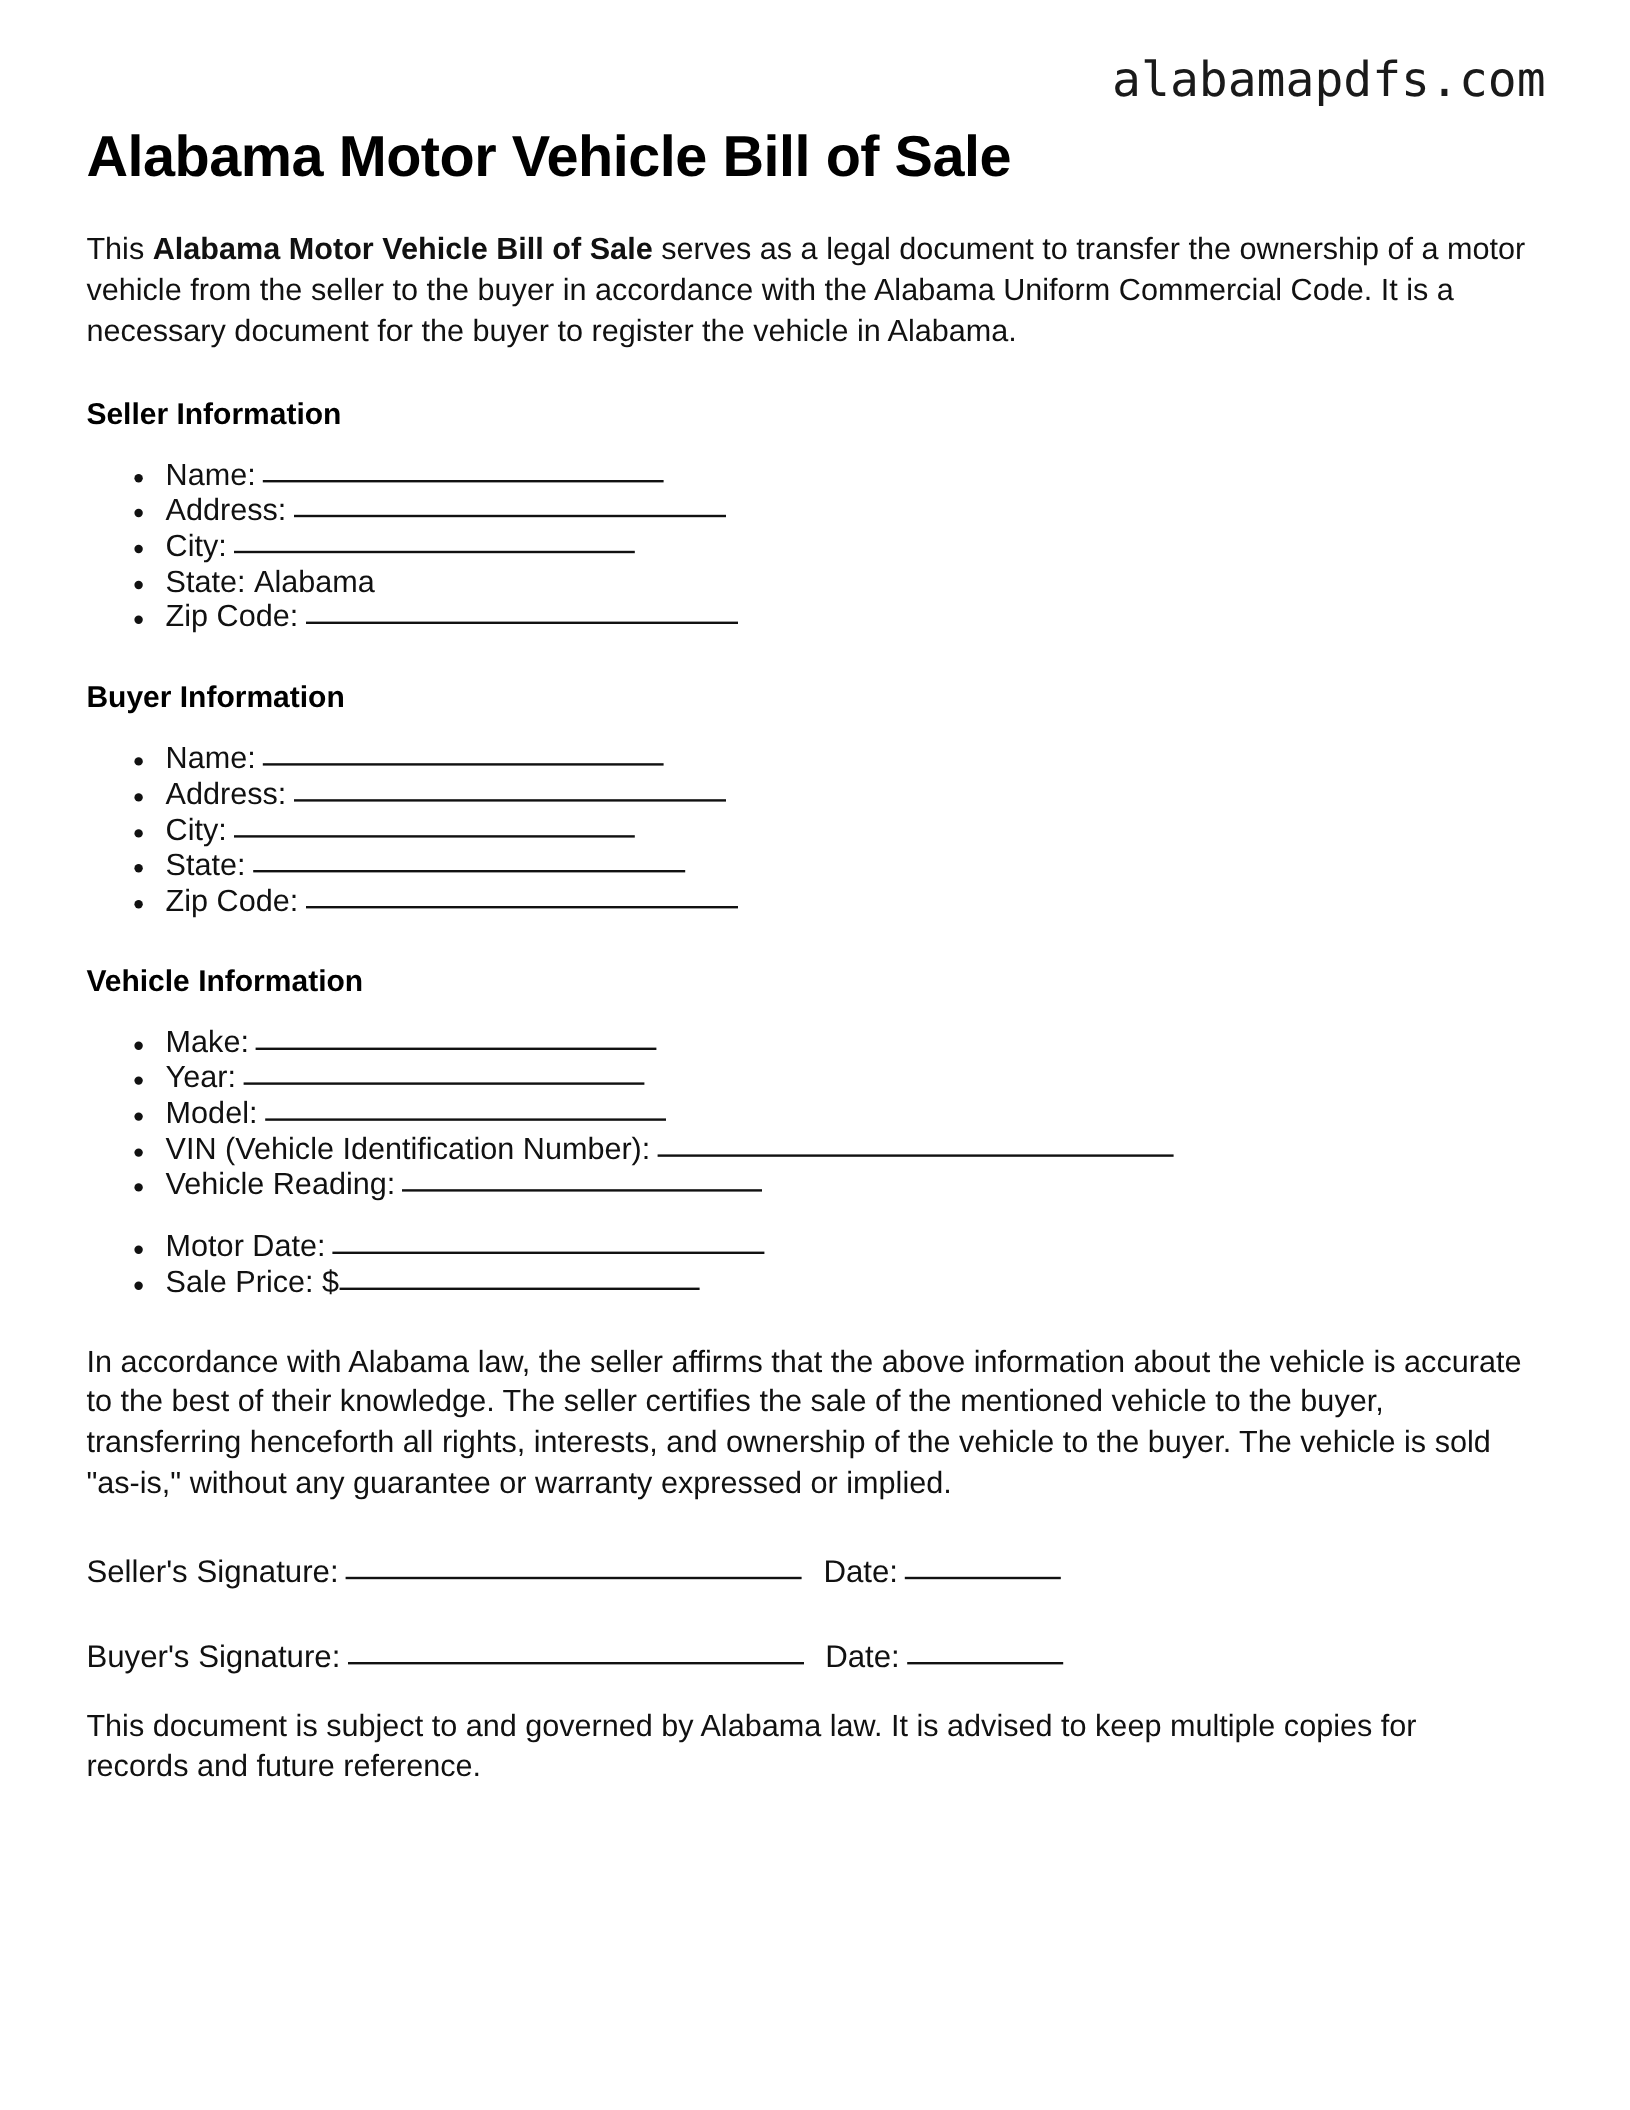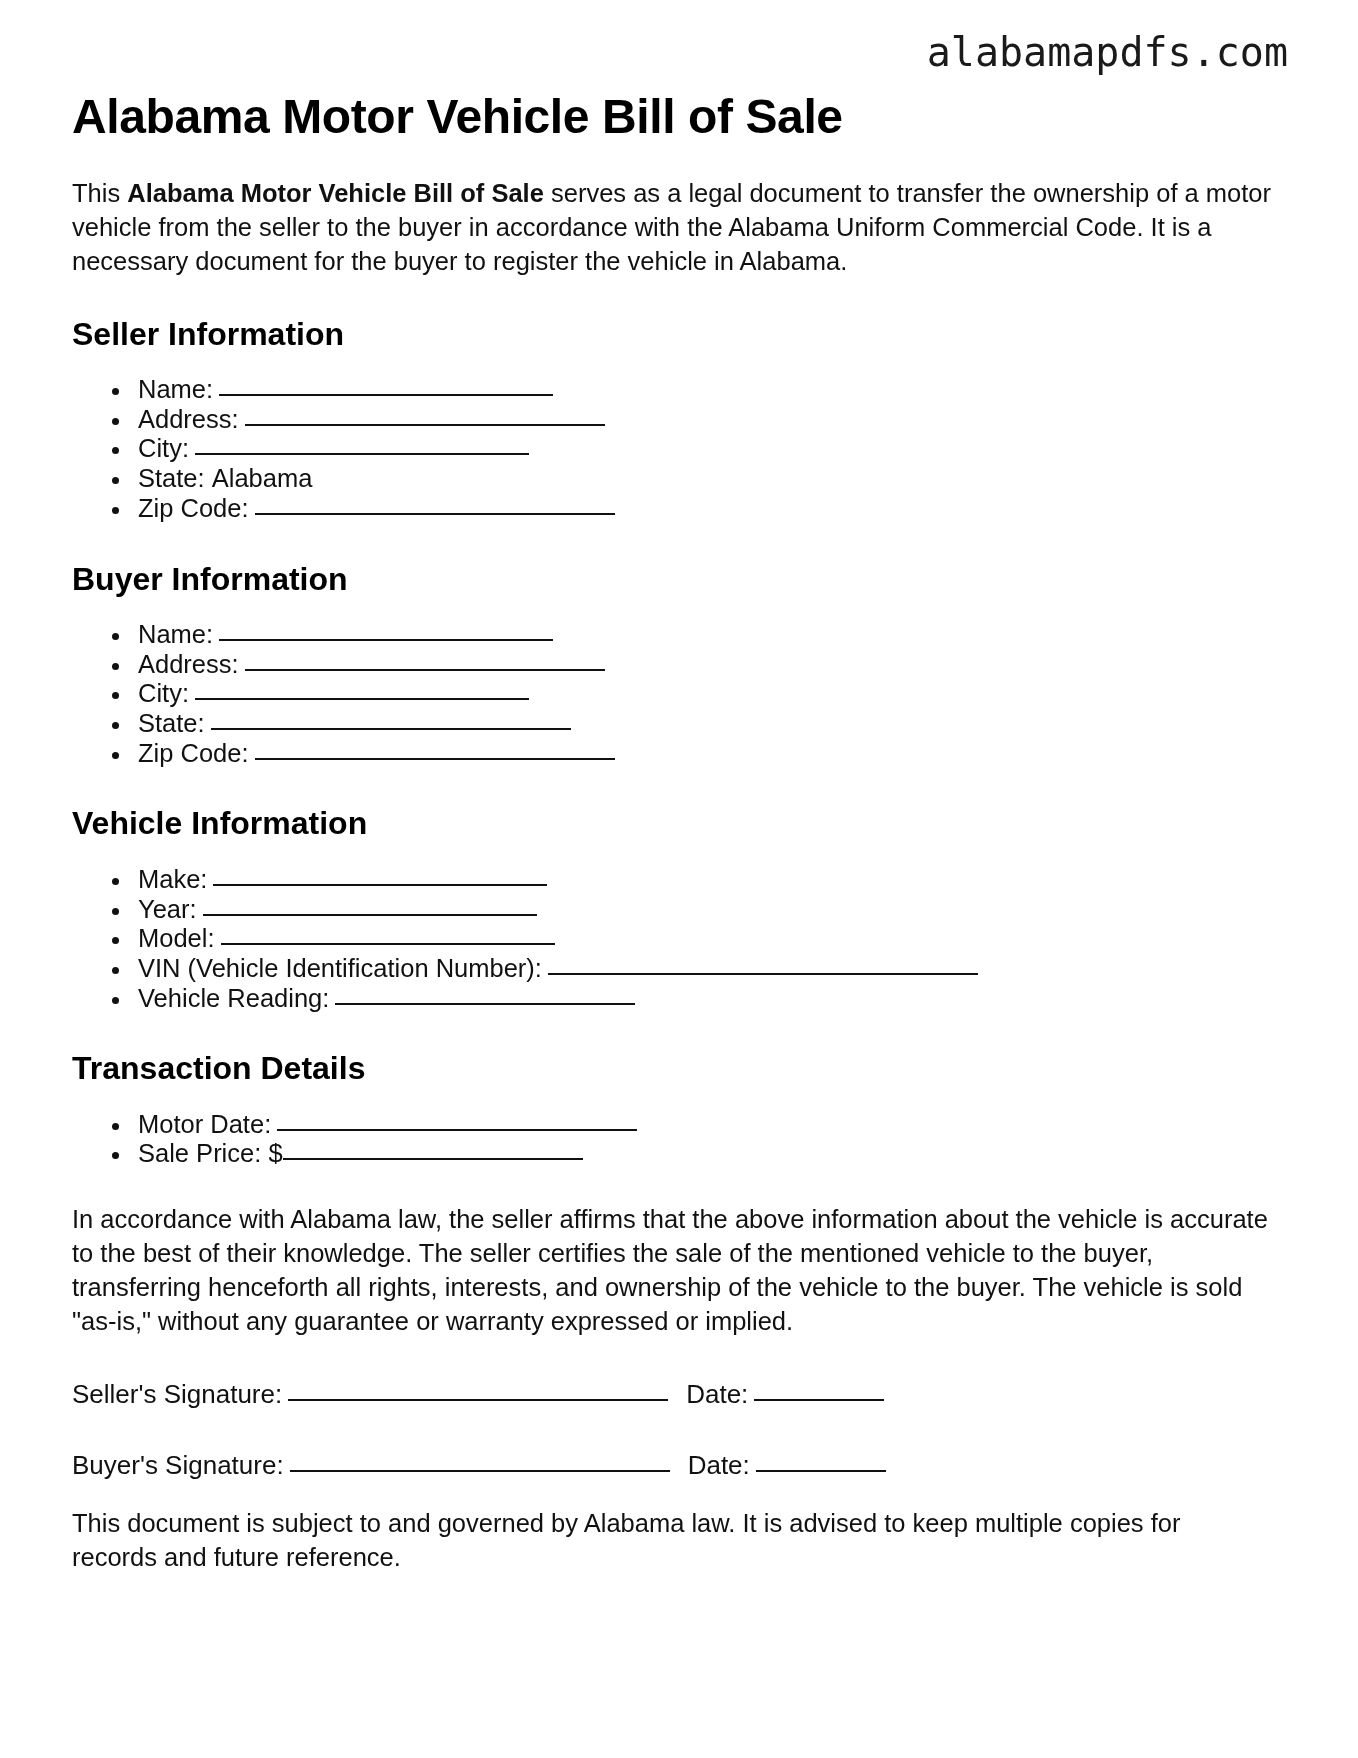--- a/index.html
+++ b/index.html
@@ -23,21 +23,21 @@
     position: absolute;
     left: 72px;
     top: 0;
     width: 1230px;
   }
 
   
   .watermark-row {
     text-align: right;
     padding-right: 14px;
-    padding-top: 32px;
+    padding-top: 47px;
     height: 48px;
   }
   .watermark {
     font-family: "DejaVu Sans Mono", "Liberation Mono", monospace;
     font-size: 40px;
     letter-spacing: 0px;
     color: #1a1a1a;
     line-height: 1;
     white-space: nowrap;
   }
@@ -57,21 +57,21 @@
     font-size: 25.5px;
     line-height: 1.33;
     margin: 34px 0 0 0;
     color: #111;
     max-width: 1200px;
   }
   .para b, .para strong { font-weight: bold; }
 
   
   .section-heading {
-    font-size: 32px;
+    font-size: 25px;
     font-weight: bold;
     margin: 36px 0 0 0;
     line-height: 1.2;
     color: #000;
   }
 
   
   ul.fields {
     list-style: none;
     margin: 22px 0 0 0;
@@ -165,21 +165,20 @@
 
     <h2 class="section-heading">Vehicle Information</h2>
     <ul class="fields">
       <li><span>Make:</span><span class="blank w-lg"></span></li>
       <li><span>Year:</span><span class="blank w-lg"></span></li>
       <li><span>Model:</span><span class="blank w-lg"></span></li>
       <li><span>VIN (Vehicle Identification Number):</span><span class="blank w-vin"></span></li>
       <li><span>Vehicle Reading:</span><span class="blank w-md"></span></li>
     </ul>
 
-    <h2 class="section-heading">Transaction Details</h2>
     <ul class="fields">
       <li><span>Motor Date:</span><span class="blank w-xl"></span></li>
       <li><span>Sale Price: $</span><span class="blank w-md w-nodash"></span></li>
     </ul>
 
     <p class="para">In accordance with Alabama law, the seller affirms that the above information about the vehicle is accurate to the best of their knowledge. The seller certifies the sale of the mentioned vehicle to the buyer, transferring henceforth all rights, interests, and ownership of the vehicle to the buyer. The vehicle is sold "as-is," without any guarantee or warranty expressed or implied.</p>
 
     <p class="sig-line"><span class="lbl">Seller's Signature</span><span>:</span><span class="blank w-sig"></span><span class="date-lbl">Date:</span><span class="blank w-xs"></span></p>
 
     <p class="sig-line"><span class="lbl">Buyer's Signature</span><span>:</span><span class="blank w-sig"></span><span class="date-lbl">Date:</span><span class="blank w-xs"></span></p>

